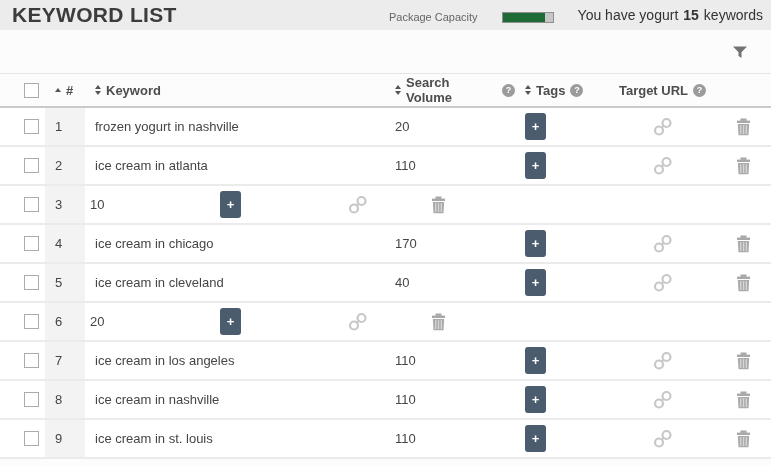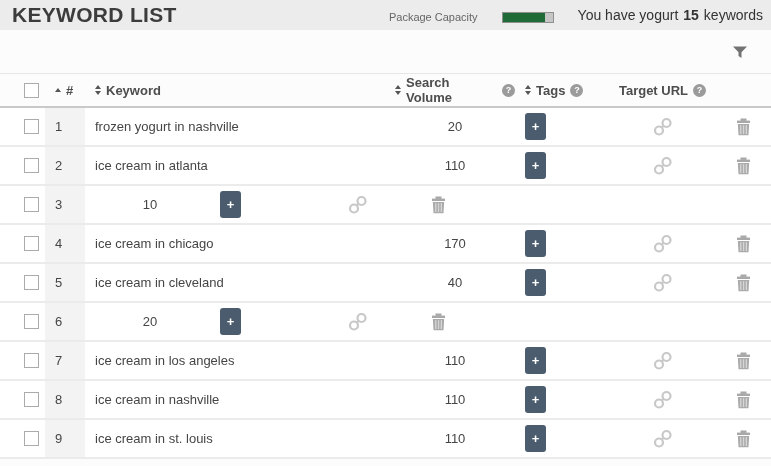--- a/index.html
+++ b/index.html
@@ -77,21 +77,21 @@
     height: 39px;
     border-bottom: 2px solid #ebebeb;
     background: #fff;
     font-size: 13px; color: #454545;
   }
   .cell { display: flex; align-items: center; height: 100%; }
   .c-check { width: 45px; padding-left: 24px; }
   .c-num   { width: 40px; padding-left: 10px; }
   .row .c-num { background: #f3f3f3; }
   .c-kw    { width: 305px; padding-left: 10px; }
-  .c-vol   { width: 125px; padding-left: 5px; justify-content: center; }
+  .c-vol   { width: 125px; padding-left: 5px; }
   .c-tags  { width: 95px; padding-left: 10px; }
   .c-url   { width: 105px; justify-content: center; }
   .c-del   { width: 56px; justify-content: center; }
 
   input[type="checkbox"] {
     appearance: none; -webkit-appearance: none;
     width: 15px; height: 15px;
     border: 1px solid #ababab;
     background: #fff;
     cursor: pointer;

